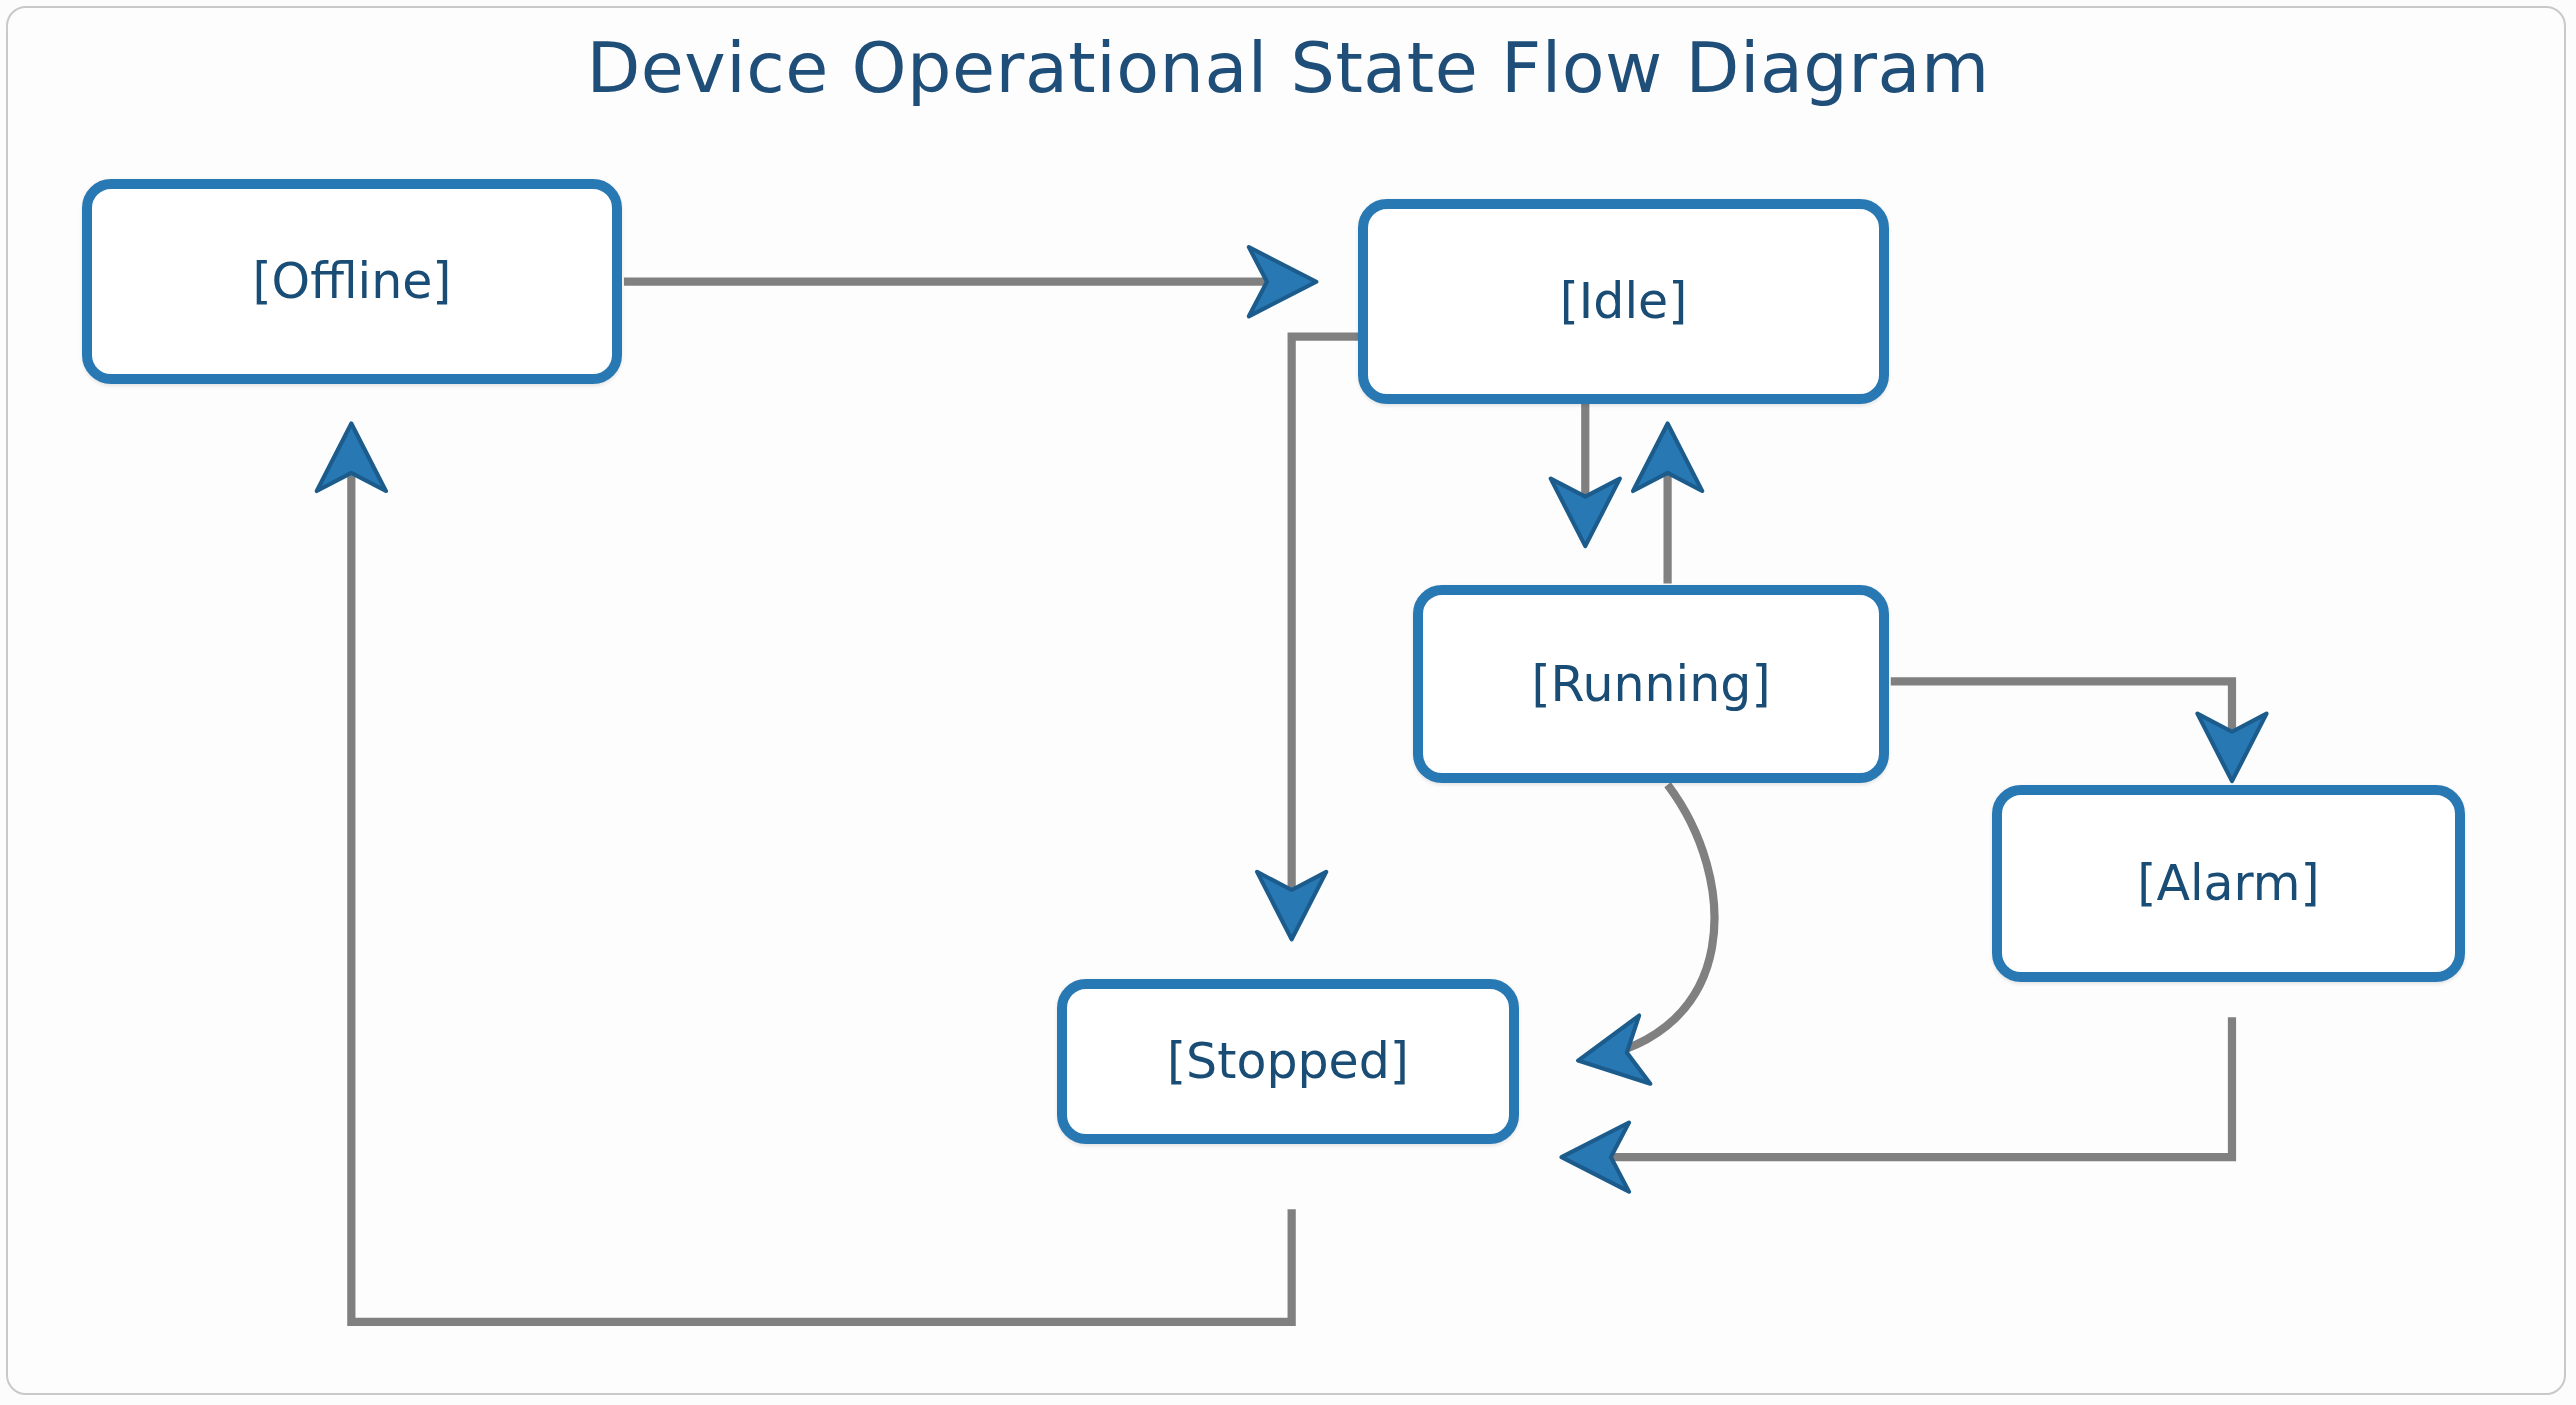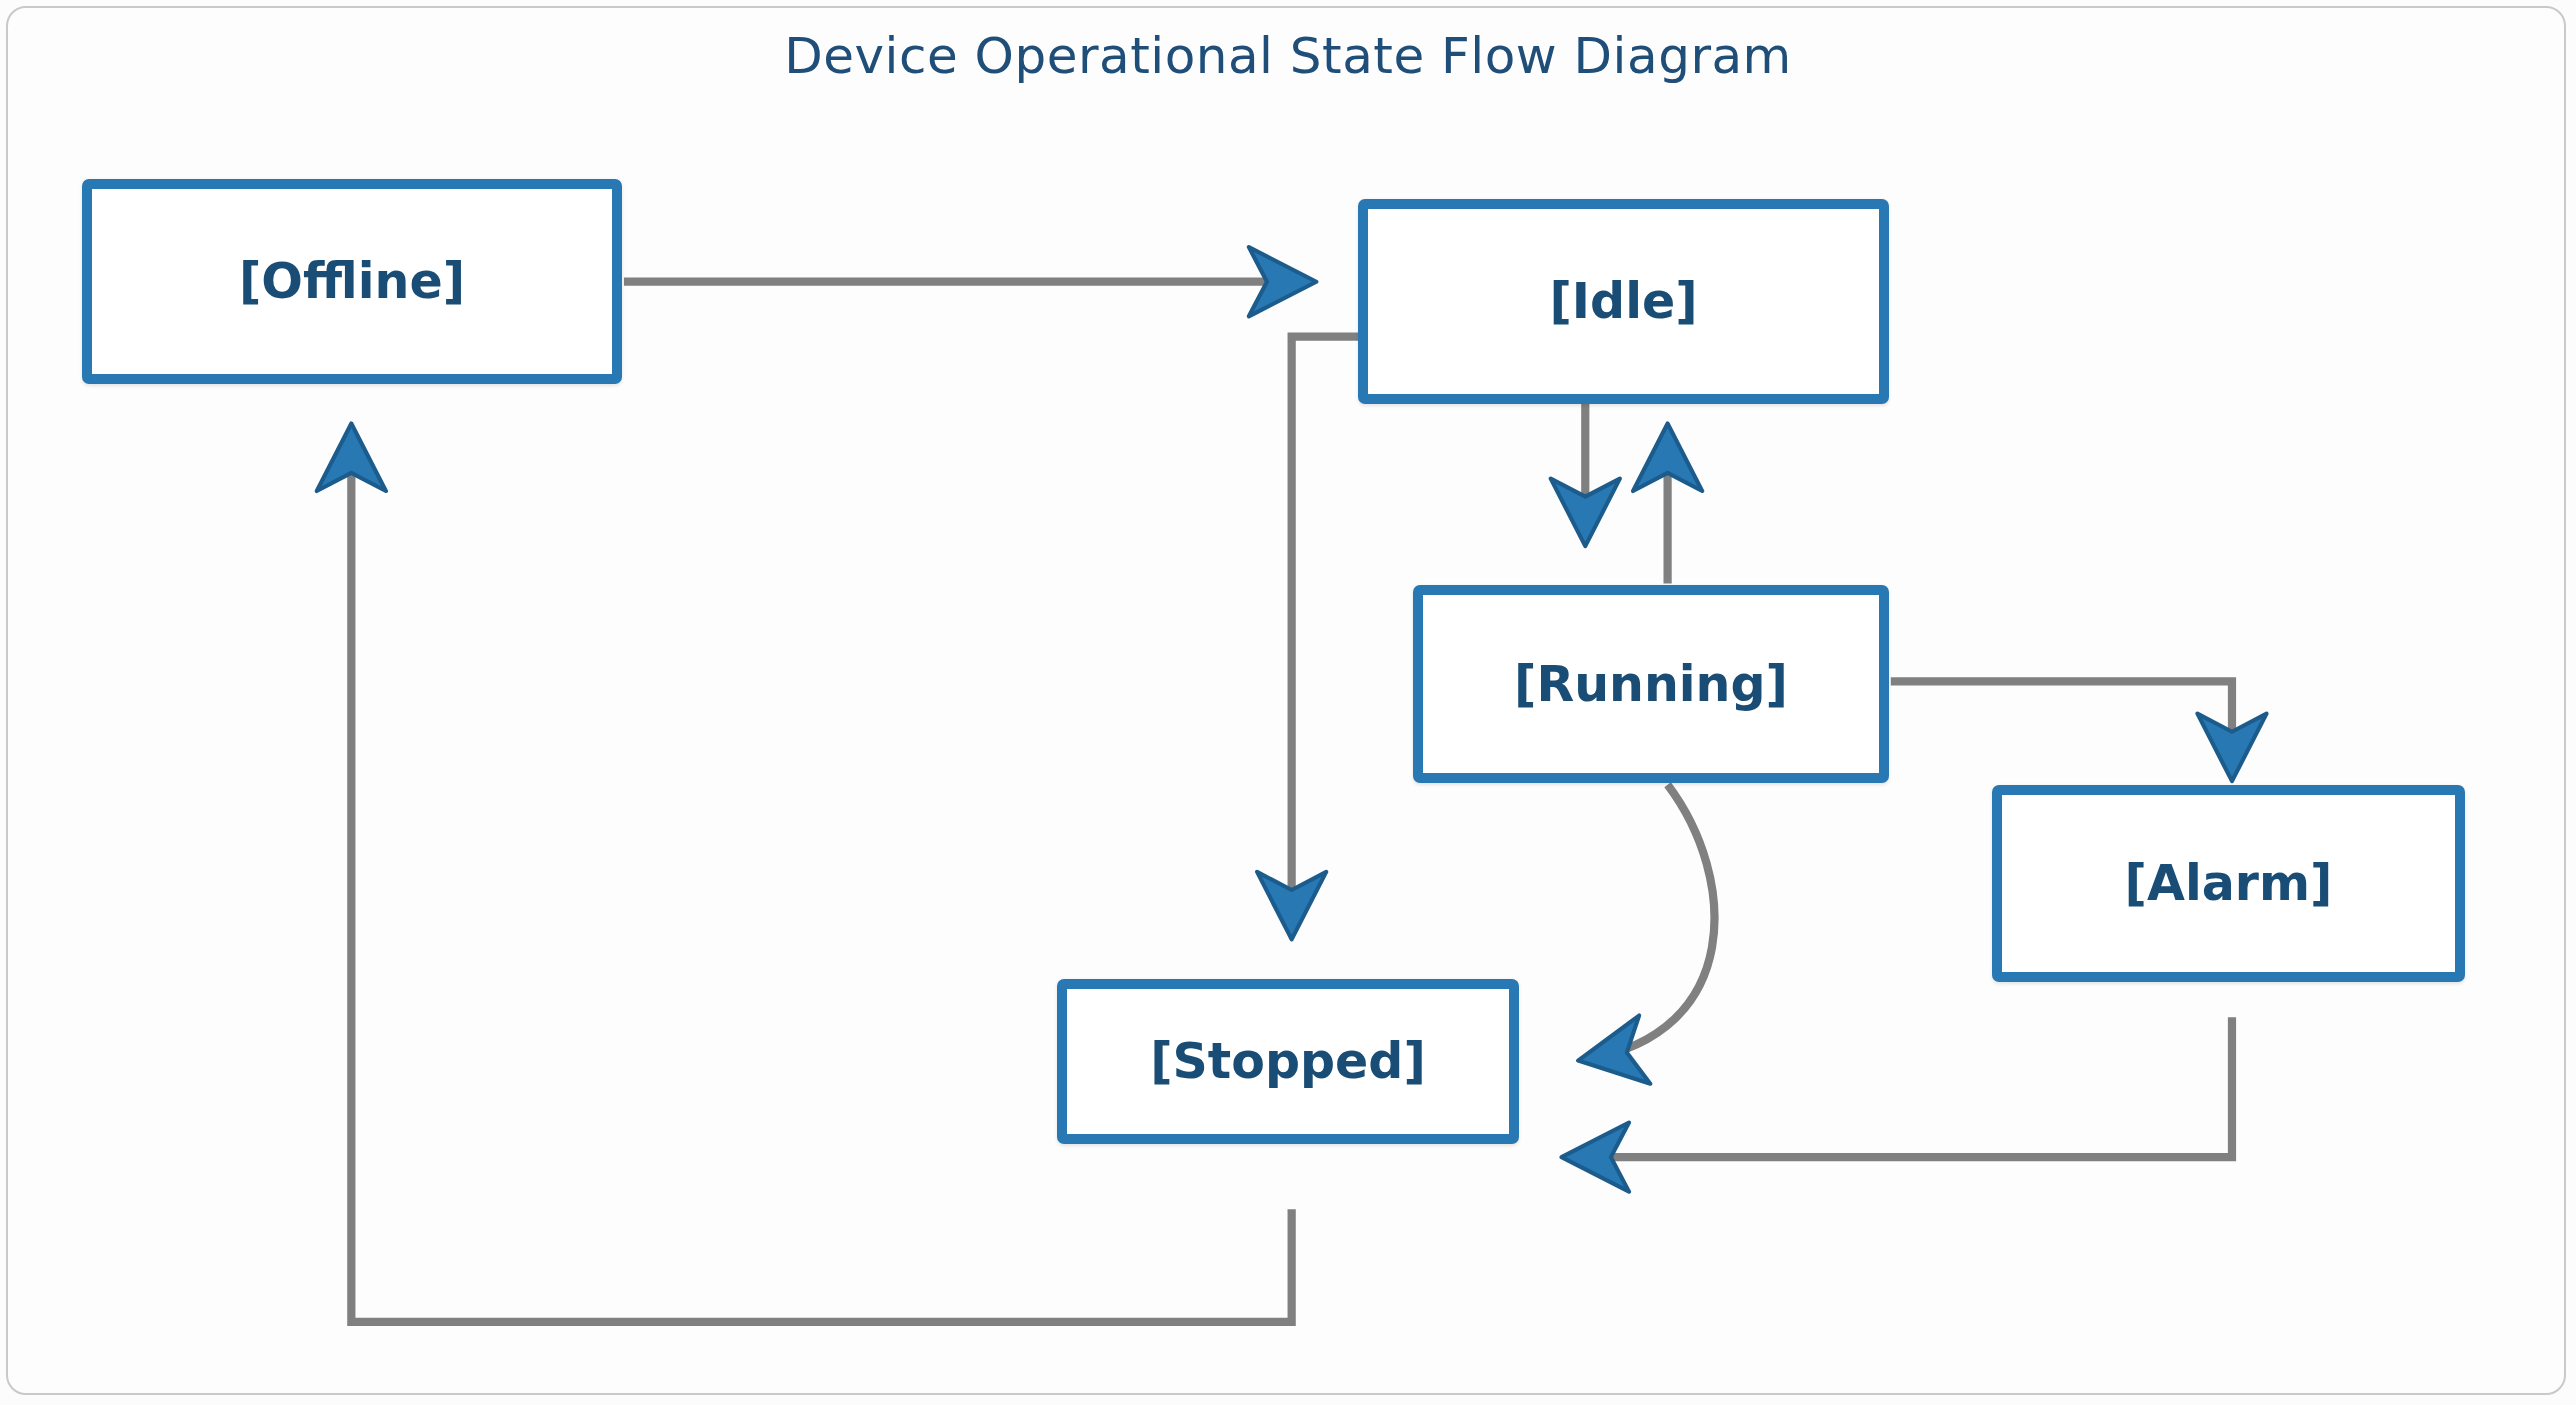--- a/index.html
+++ b/index.html
@@ -35,39 +35,38 @@
     width: 2576px;
     height: 1405px;
     pointer-events: none;
   }
   .title {
     position: absolute;
     left: 0;
     top: 27.4px;
     width: 2576px;
     text-align: center;
-    font-size: 50px;
+    font-size: 70px;
     color: #1f4e79;
     letter-spacing: 0.5px;
     font-family: "DejaVu Sans", sans-serif;
   }
   .node {
     position: absolute;
     box-sizing: border-box;
     background: #ffffff;
     border: 10px solid #2878b4;
-    border-radius: 7px;
+    border-radius: 29px;
     display: flex;
     align-items: center;
     justify-content: center;
     color: #1a4d75;
     font-size: 49px;
     font-family: "DejaVu Sans", sans-serif;
     box-shadow: 0 1.8px 3.7px rgba(0,0,0,0.10);
-    font-weight: bold;
   }
   .node-label {
     line-height: 1;
     white-space: nowrap;
   }
   #node-offline { left: 82px;  top: 179px;  width: 540px; height: 205px; }
   #node-idle    { left: 1358px; top: 179px; width: 531px; height: 205px; margin-top: 20px; }
   #node-running { left: 1413px; top: 585px; width: 476px; height: 198px; align-items: center; }
   #node-stopped { left: 1057px; top: 979px; width: 462px; height: 165px; }
   #node-alarm   { left: 1992px; top: 785px; width: 473px; height: 197px; }

